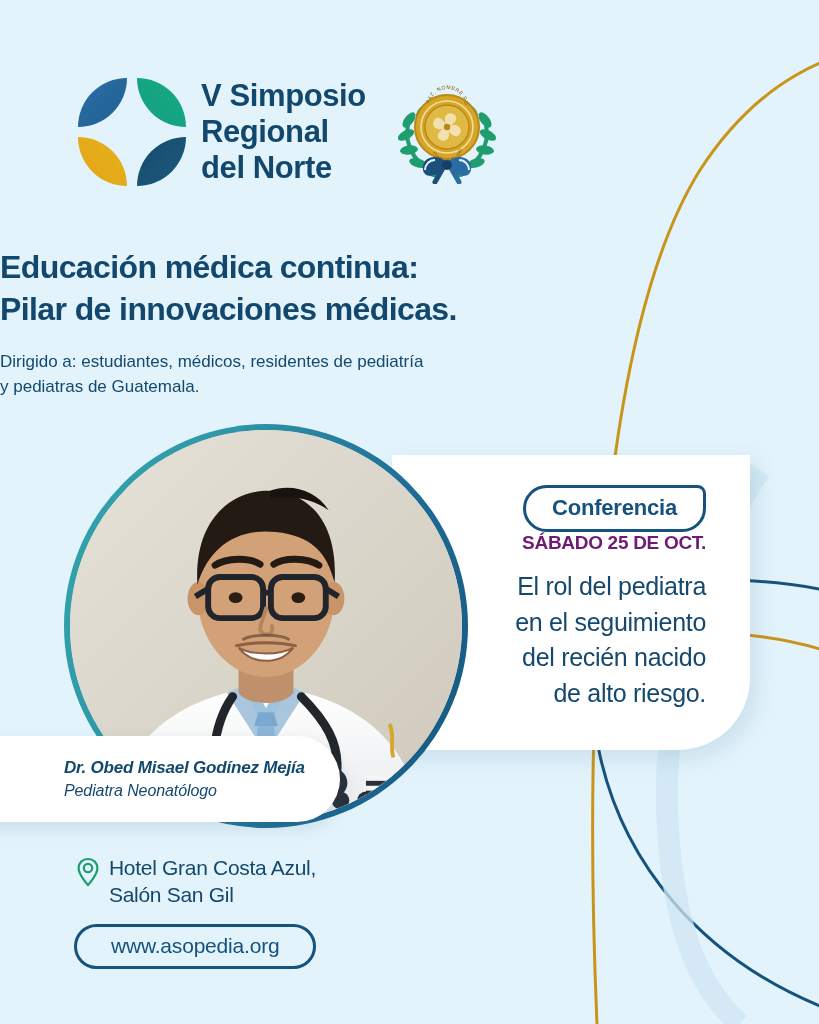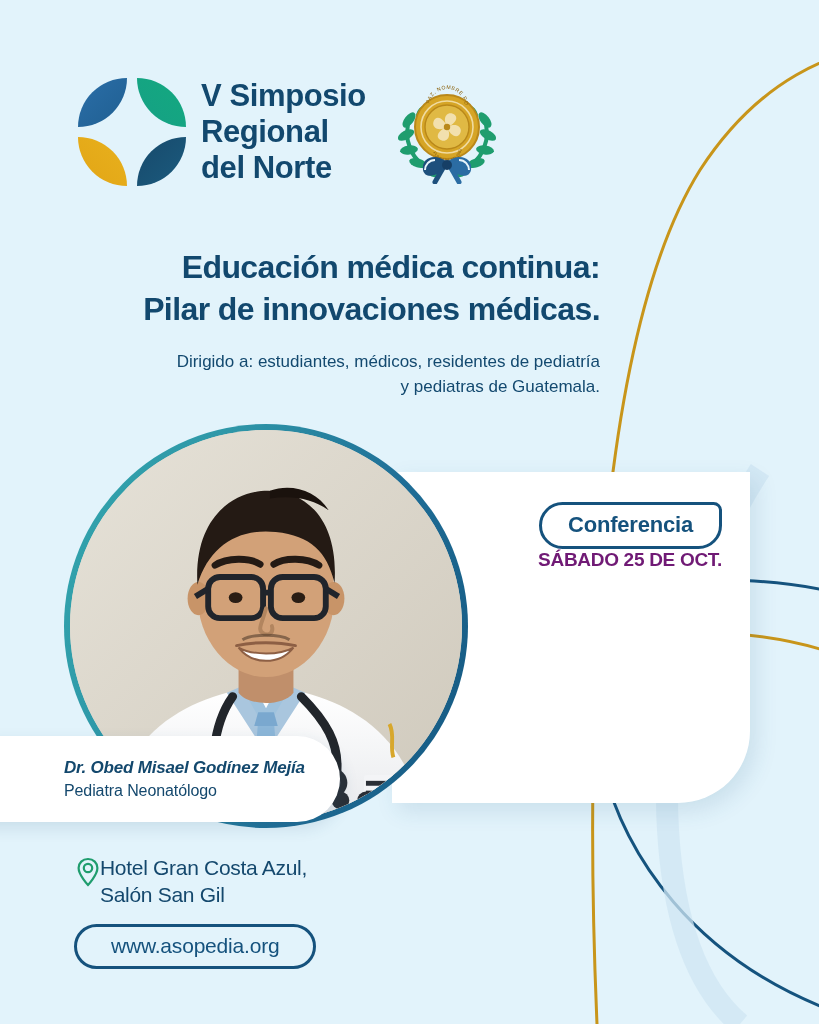--- a/index.html
+++ b/index.html
@@ -54,47 +54,47 @@
     white-space:pre-line;
   }
 
   .emblem { width:104px; height:104px; flex:none; margin-left:14px; }
 
   
   .headline {
     position:absolute;
     left:0; top:246px;
     width:600px;
-    text-align:right;
+    text-align:left;
     color:#12486e;
   }
   .headline h1 {
     font-size:32px;
     font-weight:bold;
     line-height:1.32;
     letter-spacing:-0.6px;
   }
   .headline .subtitle {
     margin-top:20px;
     font-size:17px;
     line-height:1.42;
     color:#13496f;
     font-weight:500;
     white-space:pre-line;
   }
 
   
   .conf-card {
     position:absolute;
-    left:392px; top:472px;
-    width:358px; height:331px;
+    left:392px; top:455px;
+    width:358px; height:295px;
     background:#ffffff;
     border-radius:0 0 72px 0;
     box-shadow:6px 8px 22px rgba(40,90,130,.13);
-    padding:30px 28px 0 0;
+    padding:30px 44px 0 0;
     text-align:right;
   }
   .pill {
     display:inline-block;
     border:3px solid #15527d;
     color:#15527d;
     font-size:22px;
     font-weight:bold;
     padding:7px 26px 8px;
     border-radius:28px 10px 28px 28px;
@@ -154,32 +154,33 @@
     font-weight:bold;
     font-style:italic;
     color:#13486d;
     letter-spacing:-.2px;
   }
   .speaker-role {
     font-size:16px;
     color:#14486d;
     margin-top:4px;
     letter-spacing:-.1px;
+    font-style:italic;
   }
 
   
   .info-row {
     position:absolute;
     left:76px; top:855px;
     display:flex;
     align-items:flex-start;
     gap:30px;
     z-index:5;
   }
-  .info-item { display:flex; align-items:flex-start; }
+  .info-item { display:flex; align-items:flex-start; gap:9px; }
   .info-item .ic { flex:none; margin-top:2px; }
   .venue-text {
     font-size:21px;
     line-height:1.28;
     color:#14486d;
     letter-spacing:-.3px;
     white-space:pre-line;
   }
   .time-text {
     font-size:25px;
@@ -289,20 +290,24 @@
       <span>Educación médica continua:</span><br>
       <span>Pilar de innovaciones médicas.</span>
     </h1>
     <div class="subtitle">Dirigido a: estudiantes, médicos, residentes de pediatría
 y pediatras de Guatemala.</div>
   </div>
 
   <div class="conf-card">
     <span class="pill">Conferencia</span>
     <div class="conf-date">SÁBADO 25 DE OCT.</div>
+    <div class="conf-topic">El rol del pediatra
+en el seguimiento
+del recién nacido
+de alto riesgo.</div>
   </div>
 
   <div class="photo-wrap">
     <div class="photo-inner">
       <svg class="ph-svg" viewBox="0 0 400 400">
         <defs>
           <linearGradient id="bgw" x1="0" y1="0" x2="1" y2="1">
             <stop offset="0%" stop-color="#e6e2d8"></stop>
             <stop offset="100%" stop-color="#cfc9bc"></stop>
           </linearGradient>

